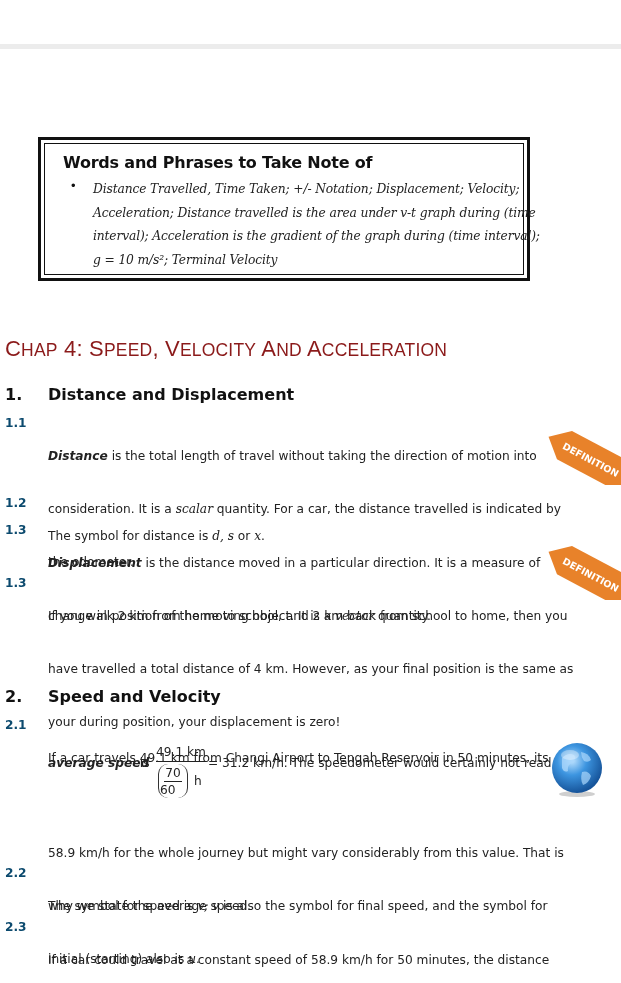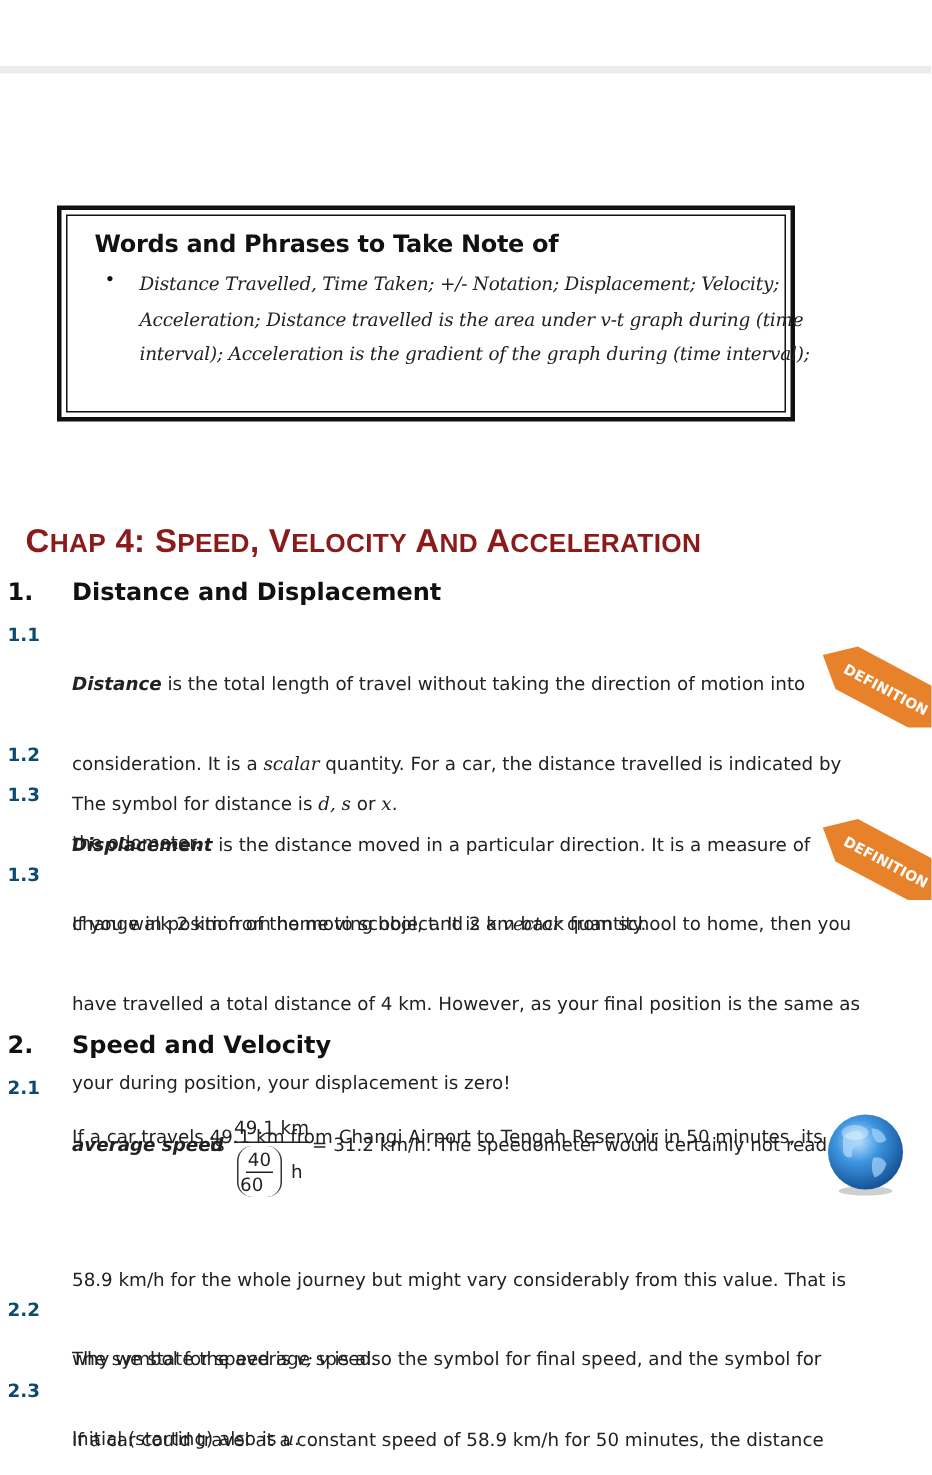--- a/index.html
+++ b/index.html
@@ -27,22 +27,22 @@
     font-family: "DejaVu Sans", sans-serif; font-weight: bold; font-size: 16px; color: #111;
     margin: 0 0 6px 0; letter-spacing: -0.2px;
   }
   .note-list { margin: 0; padding: 0 0 0 30px; list-style: none; position: relative; }
   .note-bullet { position: absolute; left: 8px; top: 0px; font-size: 13px; color: #111; }
   .note-text {
     font-family: "DejaVu Serif", serif; font-style: italic; font-size: 12.3px;
     line-height: 23.7px; color: #222; letter-spacing: -0.15px;
   }
   .chap-title {
-    position: absolute; left: 5px; top: 336px; margin: 12px;
-    font-family: "Liberation Sans", sans-serif; font-weight: bold; color: #8b1a1a;
+    position: absolute; left: 5px; top: 336px; margin: 0;
+    font-family: "Liberation Sans", sans-serif; font-weight: normal; color: #8b1a1a;
     font-size: 22px; letter-spacing: 0.2px; white-space: nowrap;
   }
   .chap-title .sc { font-size: 17.5px; }
   .h-section {
     position: absolute; font-family: "DejaVu Sans", sans-serif; font-weight: bold;
     font-size: 16px; color: #111; white-space: nowrap;
   }
   .h-section .num { position: absolute; left: 0; }
   .h-section .ttl { position: absolute; left: 43px; }
   .para {
@@ -69,20 +69,21 @@
 
 <div class="note-box">
   <div class="note-box-inner">
     <div class="note-title">Words and Phrases to Take Note of</div>
     <div class="note-list">
       <span class="note-bullet">•</span>
       <div class="note-text">
         <span class="line" style="display:block;white-space:nowrap">Distance Travelled, Time Taken; +/- Notation; Displacement; Velocity;</span>
         <span class="line" style="display:block;white-space:nowrap">Acceleration; Distance travelled is the area under v-t graph during (time</span>
         <span class="line" style="display:block;white-space:nowrap">interval); Acceleration is the gradient of the graph during (time interval);</span>
+        <span class="line" style="display:block;white-space:nowrap">g = 10 m/s²; Terminal Velocity</span>
       </div>
     </div>
   </div>
 </div>
 
 <h1 class="chap-title"><span>C</span><span class="sc">HAP</span><span style="white-space:pre"> 4: </span><span>S</span><span class="sc">PEED</span><span style="white-space:pre">, </span><span>V</span><span class="sc">ELOCITY</span><span style="white-space:pre"> </span><span>A</span><span class="sc">ND</span><span style="white-space:pre"> </span><span>A</span><span class="sc">CCELERATION</span></h1>
 
 <div class="h-section" style="left:5px; top:385px;">
   <span class="num">1.</span>
   <span class="ttl">Distance and Displacement</span>
@@ -151,21 +152,21 @@
 </div>
 
 <div class="frac-wrap" style="font-family:'DejaVu Sans',sans-serif; font-size:12.2px; color:#222;">
   <span class="bi" style="position:absolute; left:0; top:11px;">average speed</span>
   <span style="position:absolute; left:88px; top:11px; white-space:pre;"> is </span>
   <div style="position:absolute; left:108px; top:0; width:50px;">
     <div style="text-align:right; line-height:14px;">49.1 km</div>
     <div style="border-top:1px solid #222; margin-top:2px;"></div>
     <div style="position:relative; height:40px;">
       <div style="position:absolute; left:2px; top:2px; width:28px; height:34px; border-left:1.5px solid #333; border-right:1.5px solid #333; border-radius:10px;"></div>
-      <div style="position:absolute; left:4px; top:4px; width:26px; text-align:center; line-height:14px;">40</div>
+      <div style="position:absolute; left:4px; top:4px; width:26px; text-align:center; line-height:14px;">70</div>
       <div style="position:absolute; left:8px; top:19px; width:18px; border-top:1px solid #222;"></div>
       <div style="position:absolute; left:4px; top:21px; width:26px; text-align:left; line-height:14px;">60</div>
       <div style="position:absolute; left:38px; top:12px; line-height:14px;">h</div>
     </div>
   </div>
   <span style="position:absolute; left:160px; top:11px; white-space:nowrap;">= 31.2 km/h. The speedometer would certainly not read</span>
 </div>
 
 <div class="globe">
   <svg width="58" height="58" viewBox="0 0 58 58">

